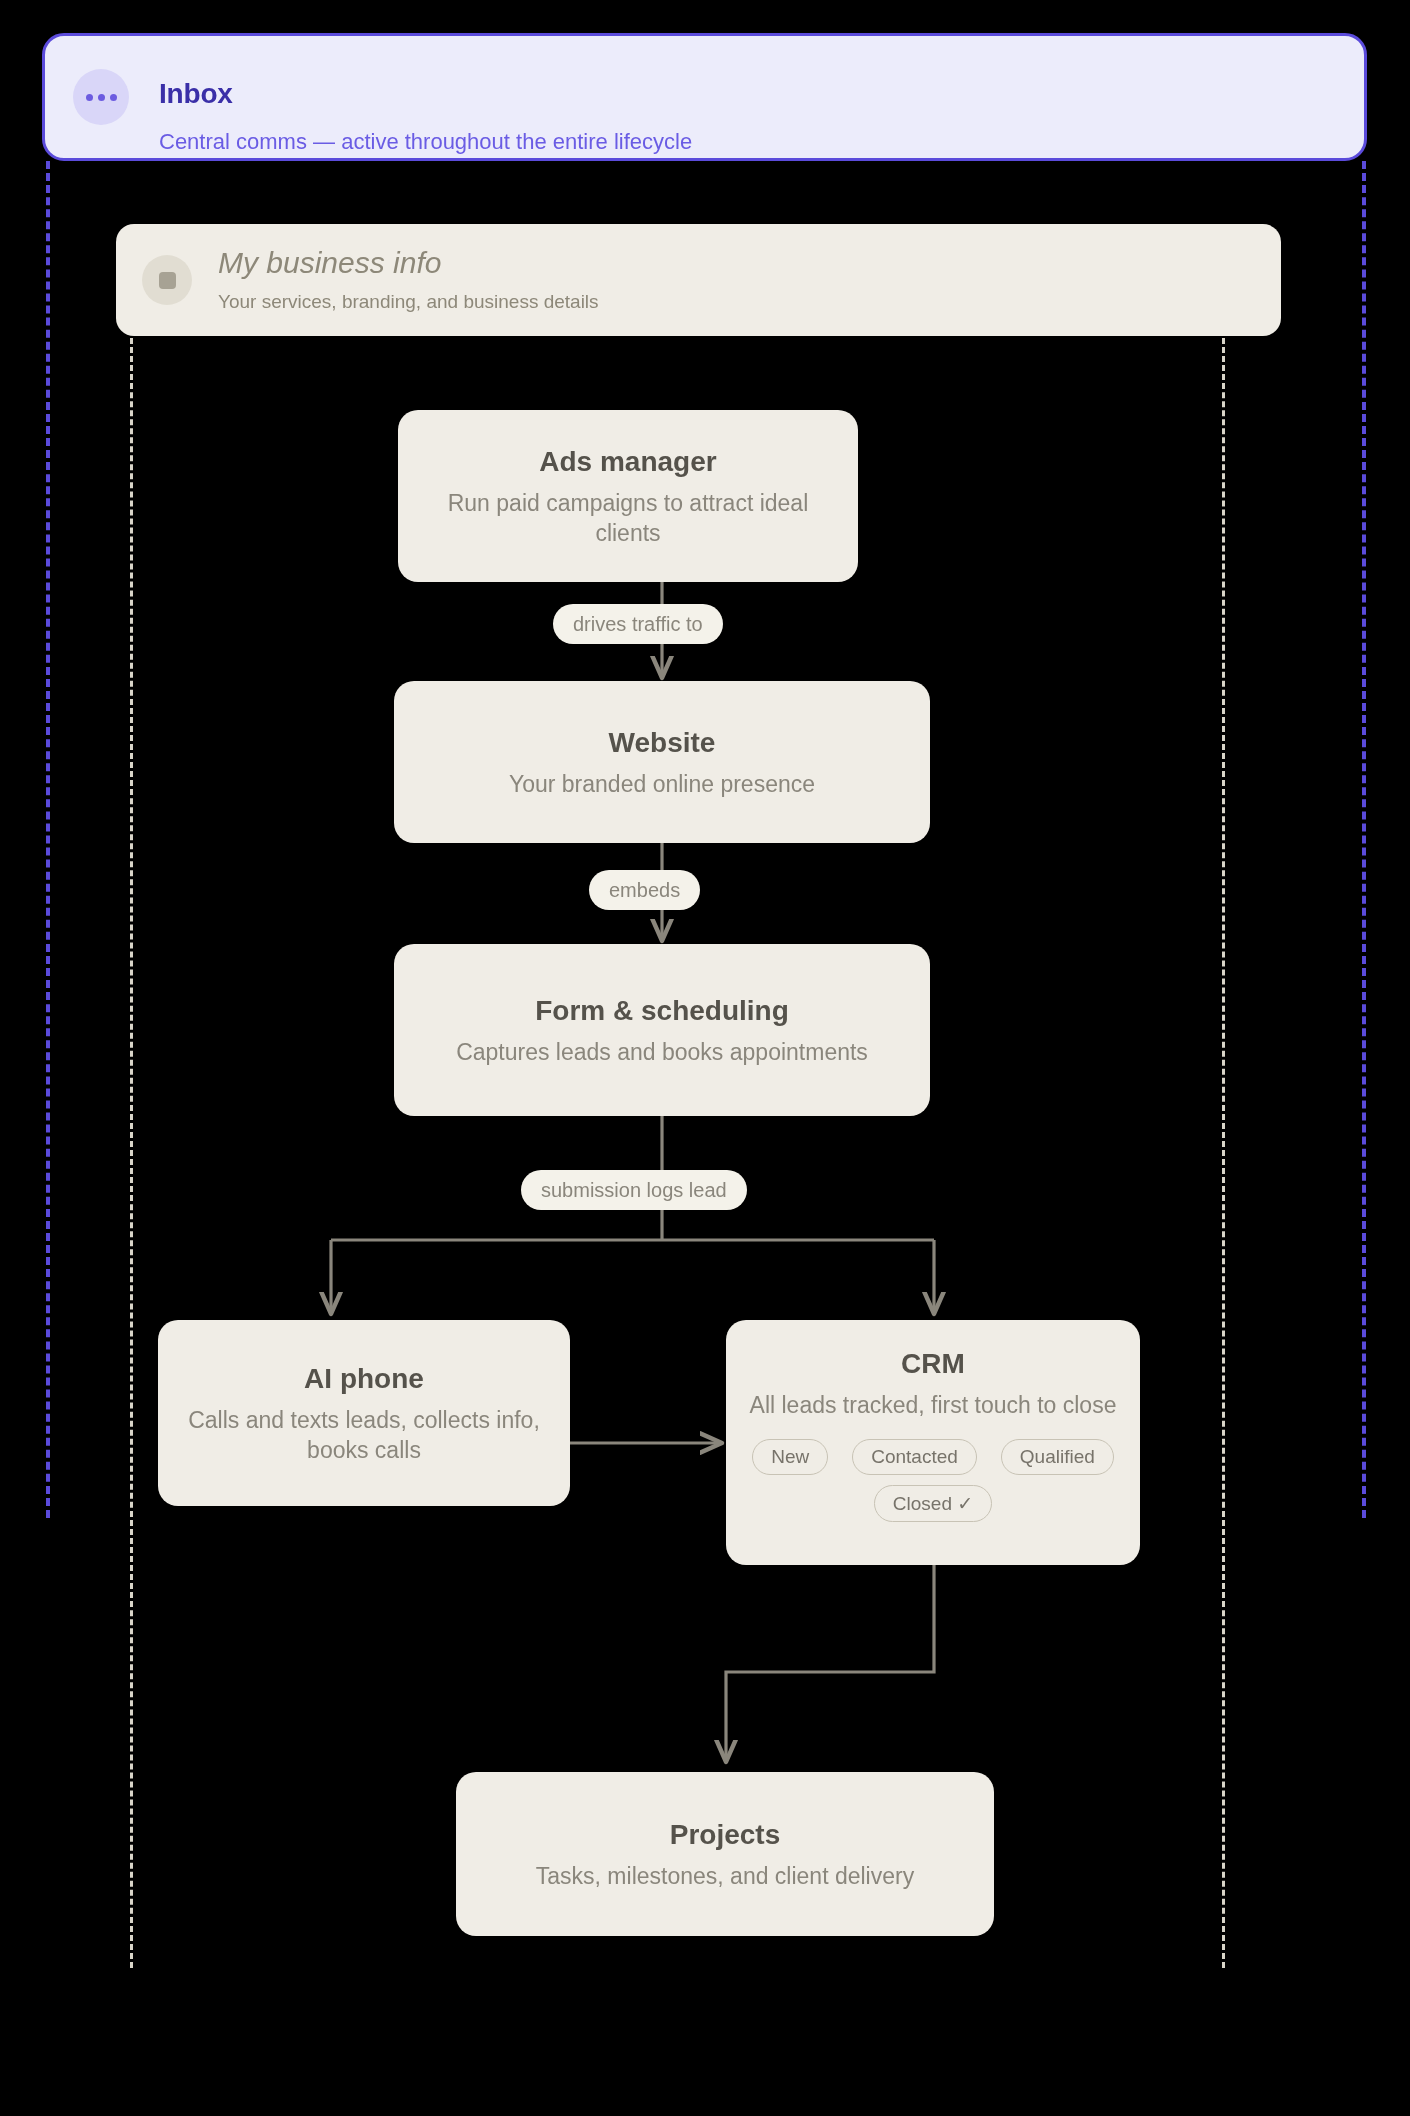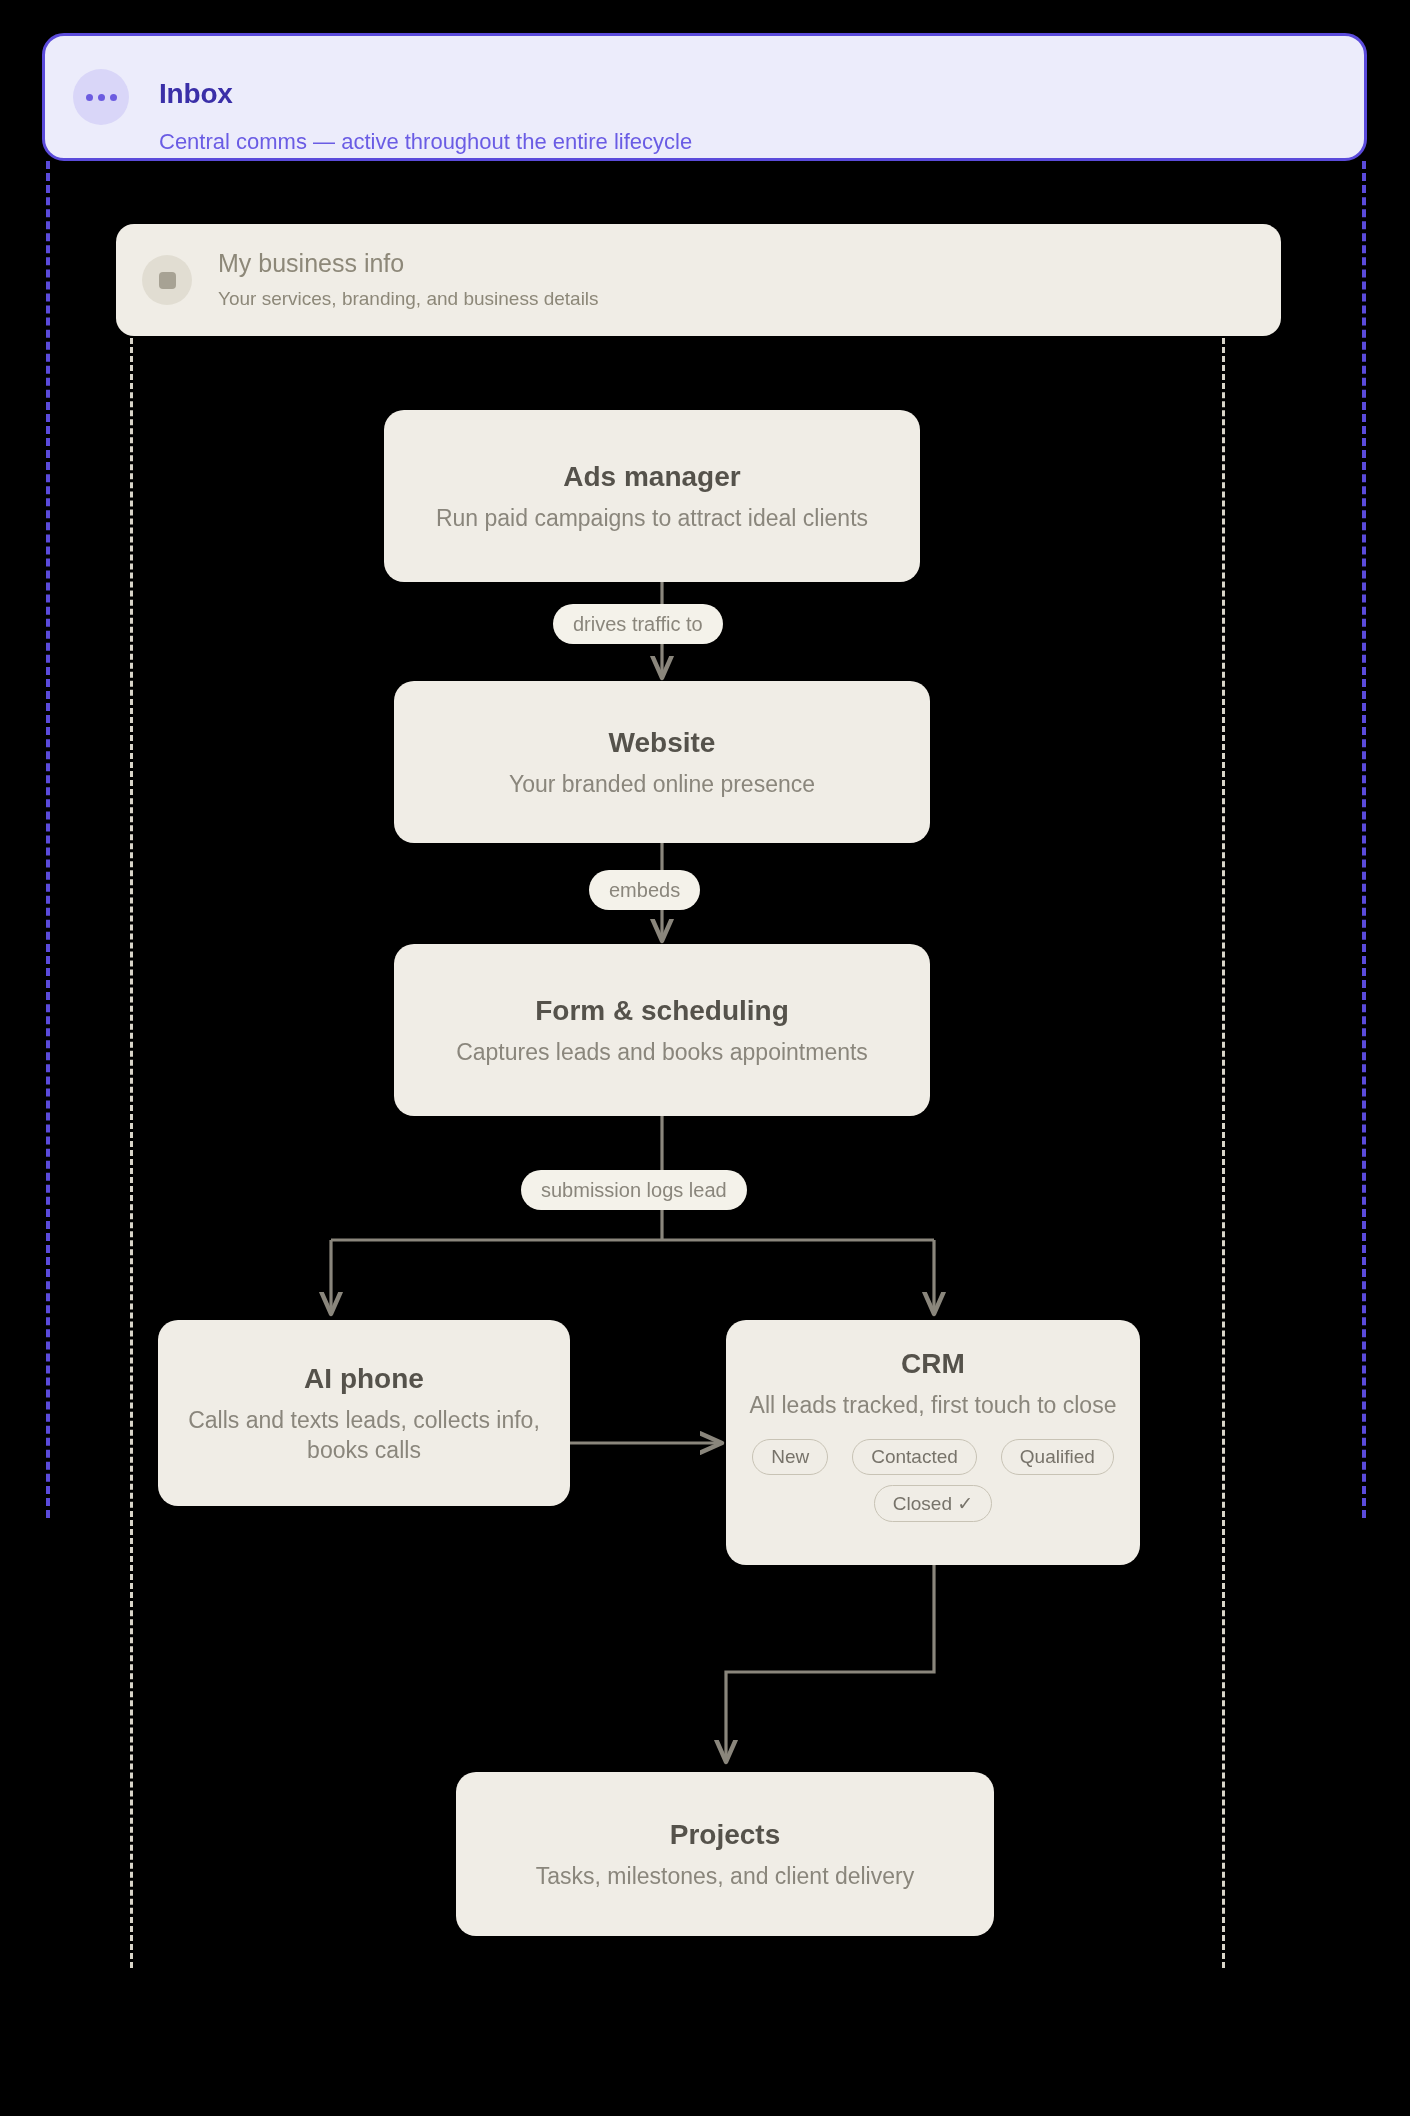--- a/index.html
+++ b/index.html
@@ -116,23 +116,24 @@
   }
   .biz-icon i {
     display: block;
     width: 17px;
     height: 17px;
     border-radius: 4px;
     background: #a7a294;
   }
   .biz-text { margin-left: 26px; }
   .biz-title {
-    font-size: 25px;
+    font-size: 30px;
     color: #8d8879;
     line-height: 1.2;
+    font-style: italic;
   }
   .biz-sub {
     font-size: 19px;
     color: #8d8879;
     line-height: 1.35;
     margin-top: 8px;
   }
 
   
   .node {
@@ -153,21 +154,21 @@
     color: #55524b;
     line-height: 1.25;
   }
   .node-sub {
     font-size: 23px;
     color: #8a867c;
     line-height: 1.3;
     margin-top: 10px;
   }
 
-  #node-ads     { left: 384px; top: 410px;  width: 536px; height: 172px; }
+  #node-ads     { left: 398px; top: 410px;  width: 460px; height: 172px; }
   #node-website { left: 394px; top: 681px;  width: 536px; height: 162px; }
   #node-form    { left: 394px; top: 944px;  width: 536px; height: 172px; }
   #node-aiphone { left: 158px; top: 1320px; width: 412px; height: 186px; }
   #node-crm     { left: 726px; top: 1320px; width: 414px; height: 245px;
                   justify-content: flex-start; padding-top: 26px; }
   #node-projects{ left: 456px; top: 1772px; width: 538px; height: 164px; }
 
   
   .crm-pills {
     display: flex;

